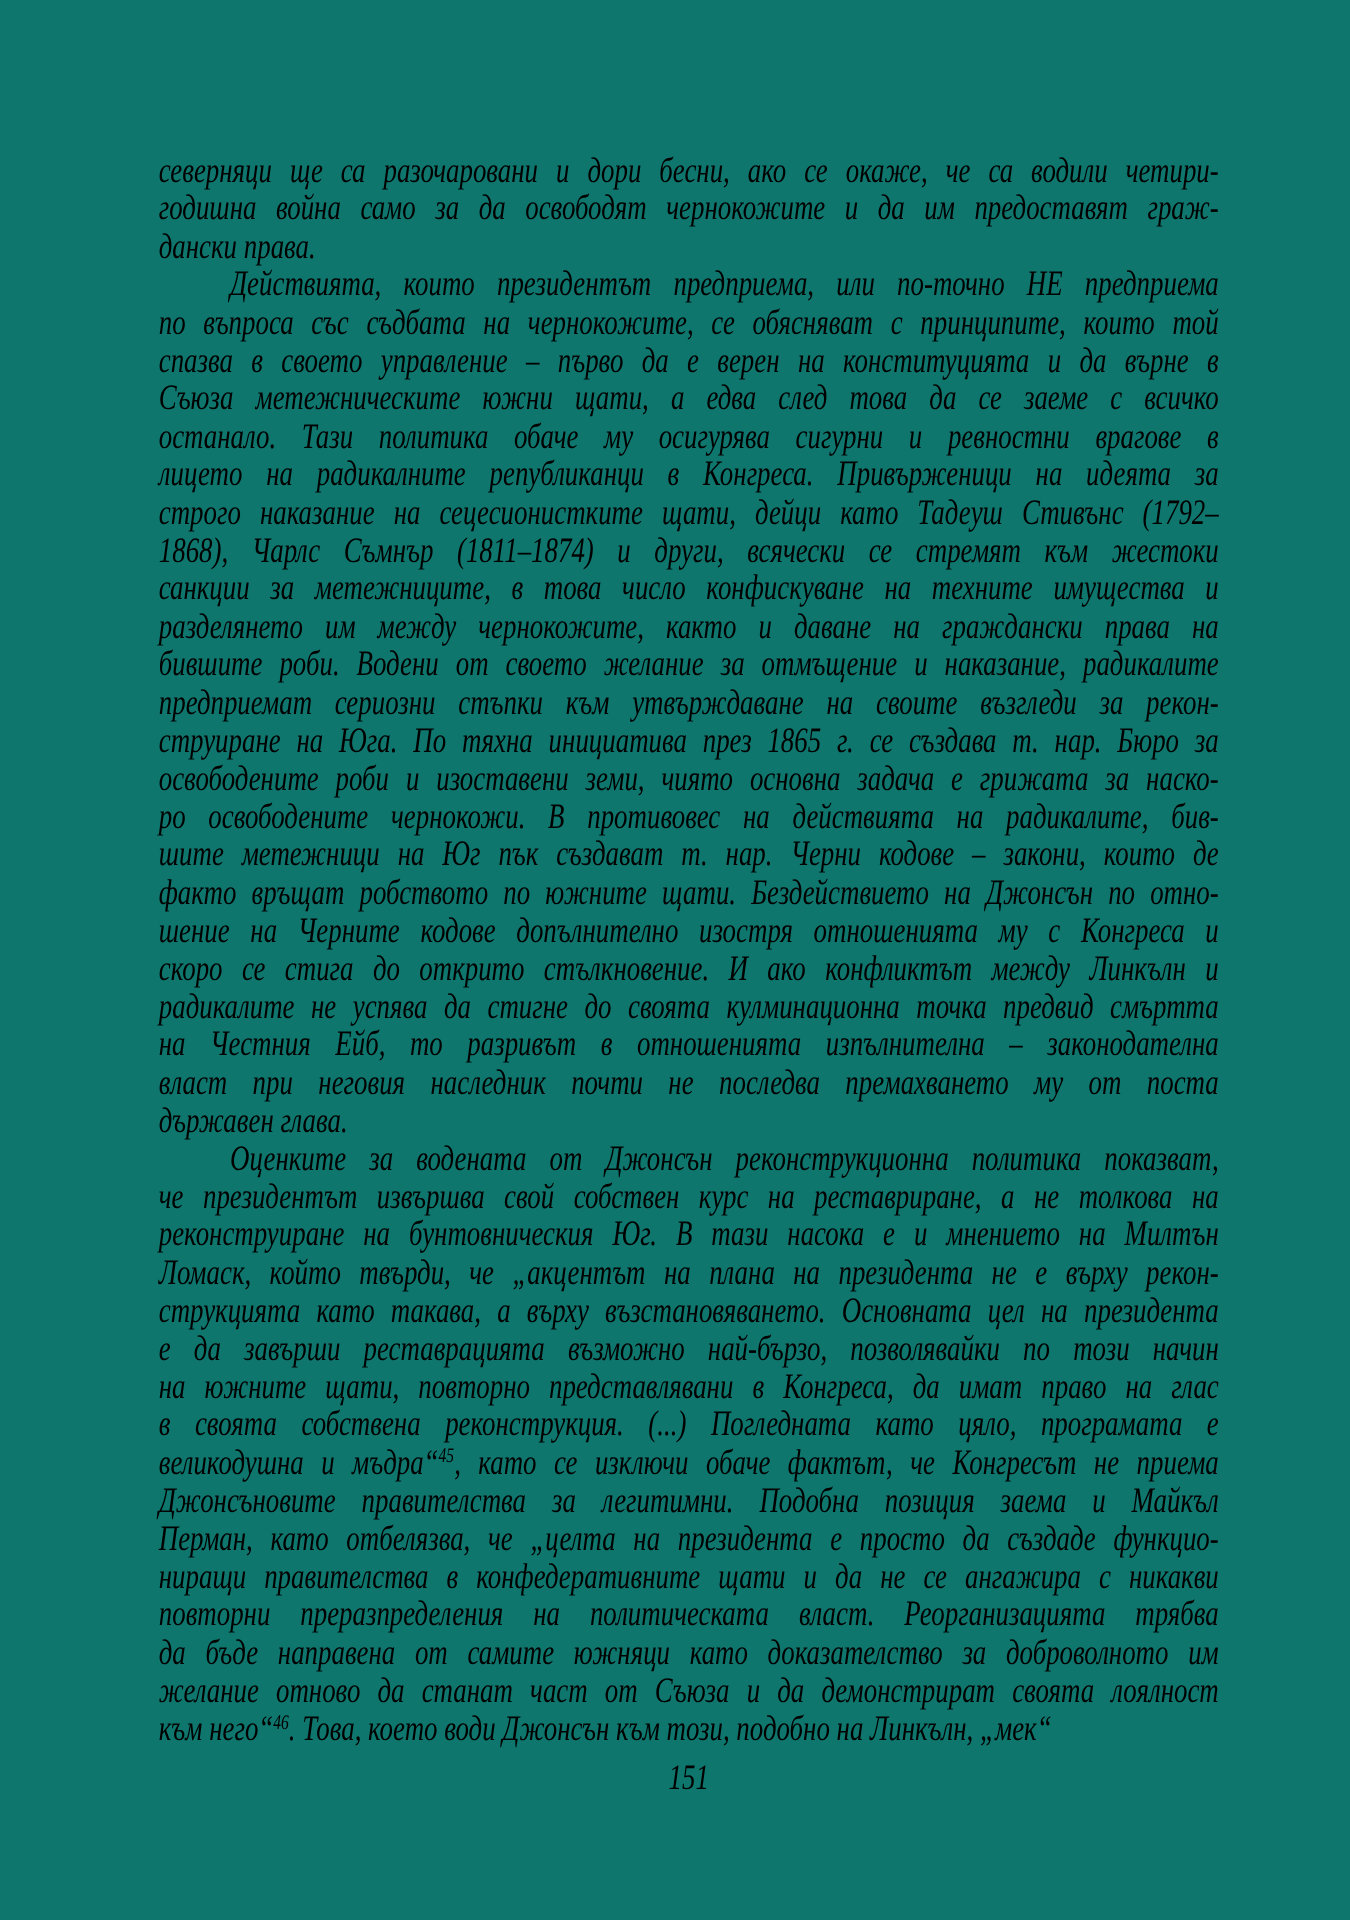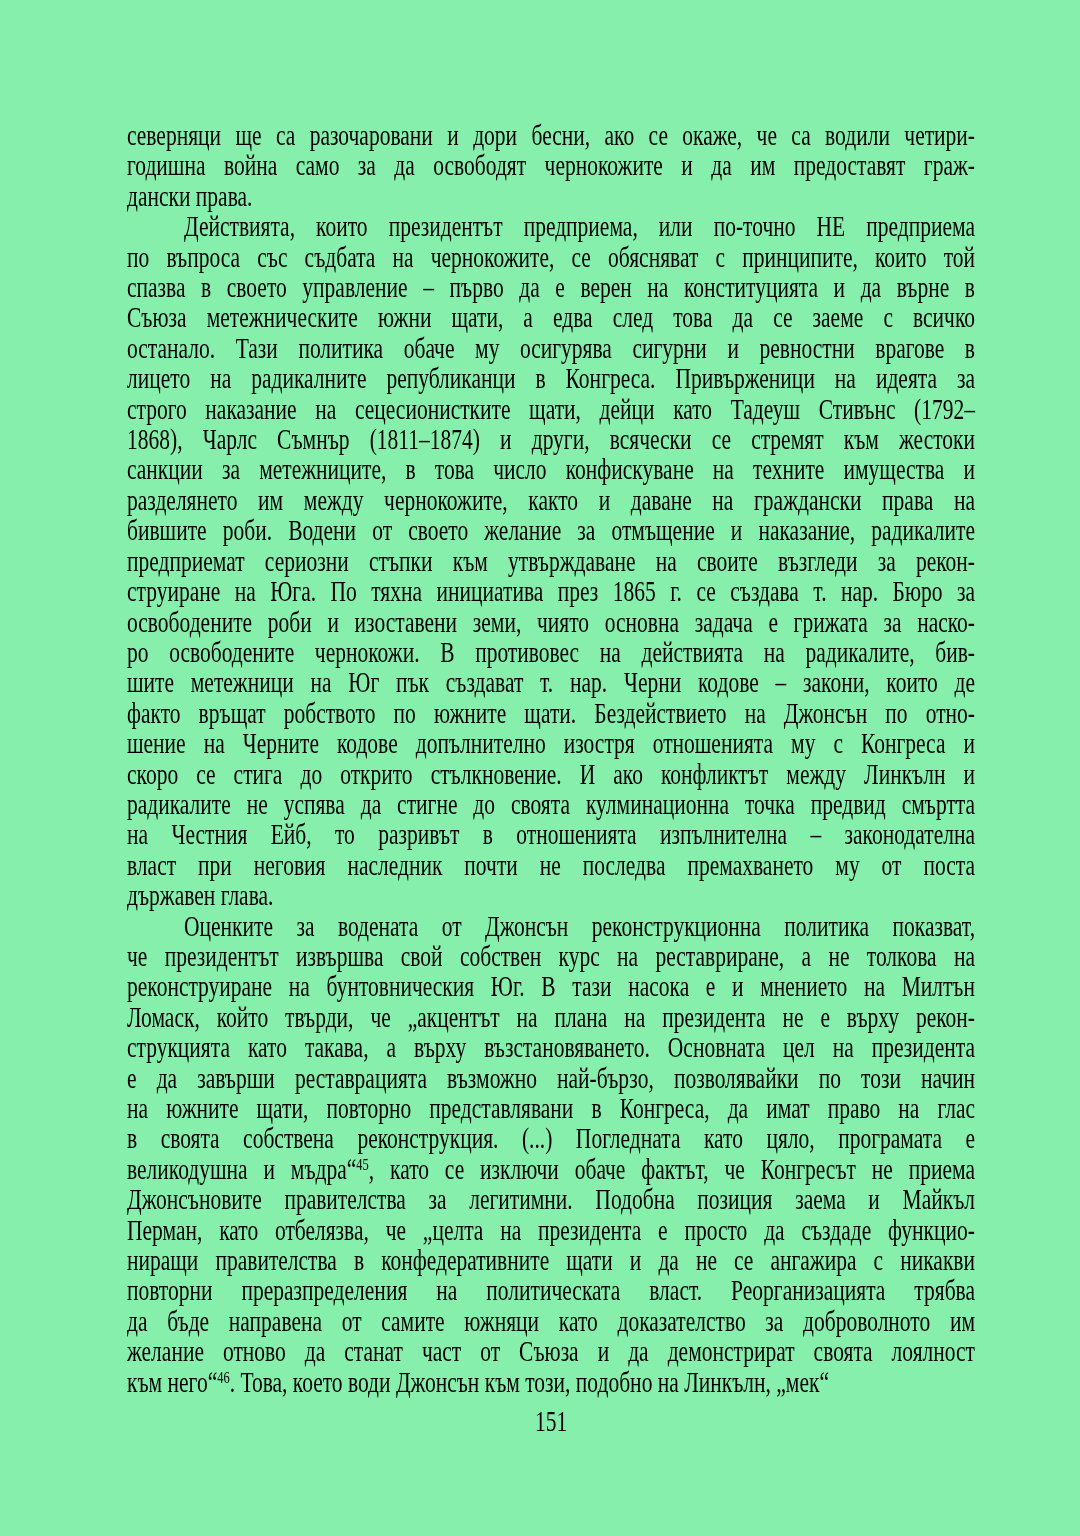--- a/index.html
+++ b/index.html
@@ -11,21 +11,22 @@
     position: relative;
     width: 1080px;
     height: 1536px;
     font-family: "Liberation Serif", "DejaVu Serif", serif;
     color: #000000;
     overflow: hidden;
   }
   .page {
     position: absolute;
     inset: 0;
-    background: #86efac;
+    background: #0f766e;
+    font-style: italic;
   }
   .text-block {
     position: absolute;
     left: 127px;
     top: 116px;
     width: 848px;
   }
   .line {
     font-size: 21.5px;
     line-height: 30.42px;

